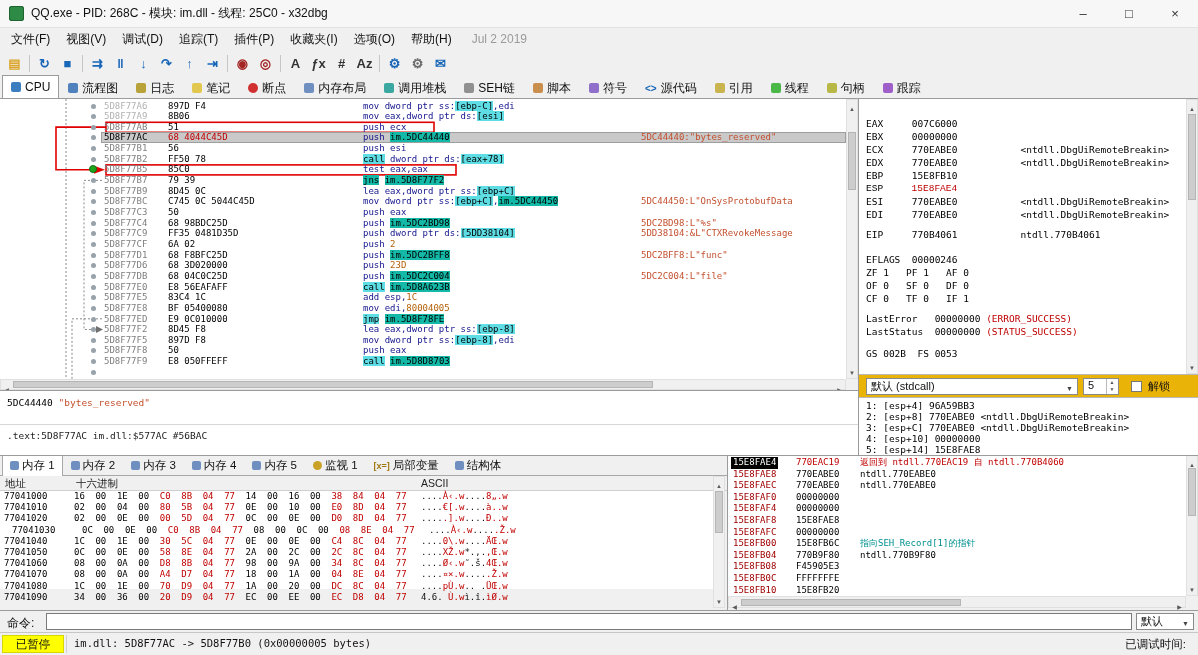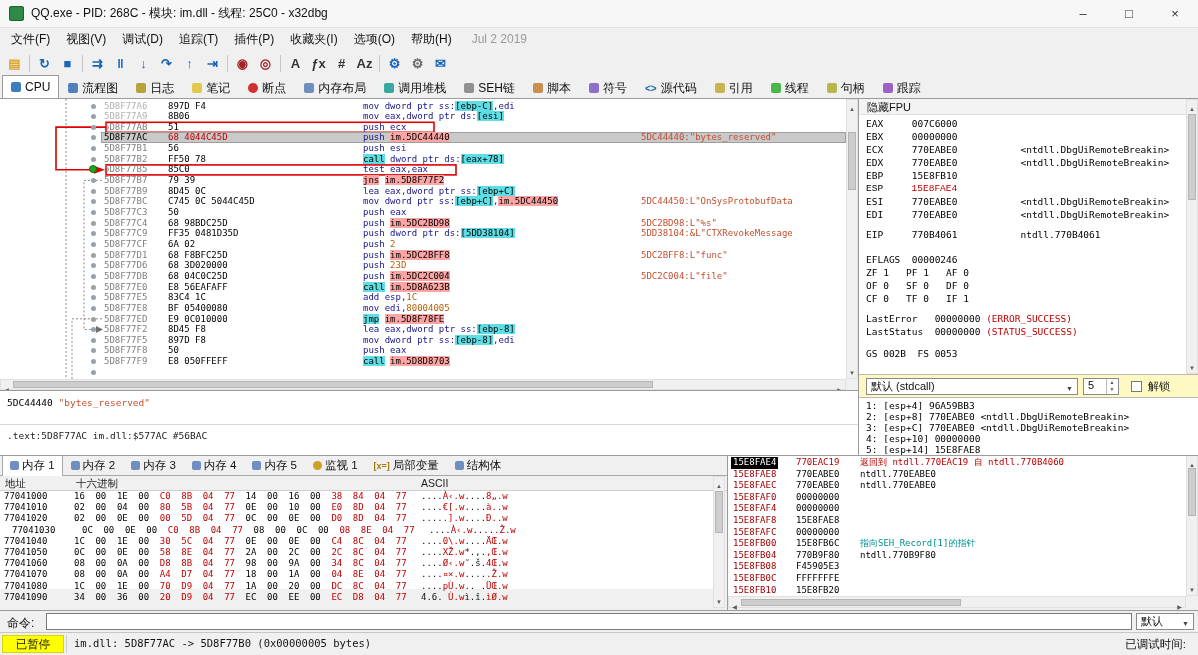--- a/index.html
+++ b/index.html
@@ -36,21 +36,21 @@
 .da.dim{color:#b2b2b2}
 .da.selA{color:#000}
 .db{position:absolute;left:168px;color:#000}
 .db.bred{color:#c00000}
 .di{position:absolute;left:363px;color:#14148c}
 .di span{white-space:pre}
 .dc{position:absolute;left:641px;color:#c3502f}
 .tn{color:#14148c}
 .ti{color:#b45f06}
 .tm{background:#5fdde5;color:#000}
-.ty{background:#fca5a5;color:#000}
+.ty{background:#14b8a6;color:#000}
 .tc{background:#5fdde5;color:#000}
 #flow-svg{position:absolute;left:0;top:0;width:846px;height:280px;pointer-events:none}
 .dot{position:absolute;left:91px;width:5px;height:5px;border-radius:50%;background:#98a2aa}
 .dotg{position:absolute;left:89px;width:8px;height:8px;border-radius:50%;background:#1ea51e;border:1px solid #127412}
 .dot-line{stroke:#8a8a8a;stroke-width:1;fill:none;stroke-dasharray:2 2}
 .ann{stroke:#e00000;stroke-width:1.6;fill:none}
 
 .sb{position:absolute;background:#f0f0f0;border:1px solid #e0e0e0}
 .sb-ar{position:absolute;color:#5a5a5a;width:100%;text-align:center}
 .sb-ar.up{top:0}.sb-ar.dn{bottom:0}
@@ -67,21 +67,21 @@
 #info-line1{position:absolute;left:7px;top:7px;font:9.5px "DejaVu Sans Mono",monospace;color:#000}
 #info-str{color:#c3502f}
 #info-div{position:absolute;left:0;top:34px;width:858px;height:1px;background:#d8d8d8}
 #info-line2{position:absolute;left:7px;top:40px;font:9.5px "DejaVu Sans Mono",monospace;color:#222}
 
 #rightpane{left:859px;top:99px;width:339px;height:356px}
 #fpu-bar{position:absolute;left:0;top:0;width:327px;height:16px;background:#f3f3f3;border-bottom:1px solid #e0e0e0;font-size:11px;padding:1px 0 0 8px}
 #regbox{position:absolute;left:3px;top:19px;width:324px;height:252px}
 .rrow{position:absolute;left:4px;white-space:pre;font:9.5px "DejaVu Sans Mono",monospace;color:#000}
 .rkk{color:#000}.rkr{color:#c00000}
-#ccrow{position:absolute;left:0;top:275px;width:339px;height:24px;background:#fef9c3;border-top:1px solid #b9b9b9;border-bottom:1px solid #b9b9b9}
+#ccrow{position:absolute;left:0;top:275px;width:339px;height:24px;background:#eab308;border-top:1px solid #b9b9b9;border-bottom:1px solid #b9b9b9}
 .combo{position:absolute;background:#fff;border:1px solid #8a8a8a;font-size:11px;padding:1px 4px;display:flex;align-items:center}
 .combo .arr{margin-left:auto}
 .arr::after{content:"▼";font-size:7px;color:#444}
 #cc-combo{left:7px;top:3px;width:212px;height:17px}
 #spinner{position:absolute;left:224px;top:3px;width:36px;height:17px;background:#fff;border:1px solid #8a8a8a;font-size:11px;padding-left:4px}
 #spin-btns{position:absolute;right:1px;top:0;width:11px;height:15px;border-left:1px solid #bbb;text-align:center}
 .spin-up::after{content:"▲";font-size:5px;color:#555;display:block;line-height:7px}
 .spin-dn::after{content:"▼";font-size:5px;color:#555;display:block;line-height:7px}
 #chk{position:absolute;left:272px;top:6px;width:11px;height:11px;background:#fff;border:1px solid #777}
 #chk-label{position:absolute;left:289px;top:4px;font-size:11px}
@@ -319,21 +319,20 @@
   </div>
   <div class="abs" style="left:846px;top:379px;width:12px;height:11px;background:#f0f0f0"></div>
 
   <div id="infopane" class="pane">
     <span id="info-line1"><span>5DC44440</span> <span id="info-str">"bytes_reserved"</span></span>
     <span id="info-div"></span>
     <span id="info-line2">.text:5D8F77AC im.dll:$577AC #56BAC</span>
   </div>
 
   <div id="rightpane" class="pane">
-    <div id="fpu-bar">隐藏FPU</div>
     <div id="regbox">
         <div class="rrow" style="top: 0px;"><span class="rkk">EAX     </span><span class="rkk">007C6000</span></div>
         <div class="rrow" style="top: 13px;"><span class="rkk">EBX     </span><span class="rkk">00000000</span></div>
         <div class="rrow" style="top: 26px;"><span class="rkk">ECX     </span><span class="rkk">770EABE0</span><span class="rkk">           &lt;ntdll.DbgUiRemoteBreakin&gt;</span></div>
         <div class="rrow" style="top: 39px;"><span class="rkk">EDX     </span><span class="rkk">770EABE0</span><span class="rkk">           &lt;ntdll.DbgUiRemoteBreakin&gt;</span></div>
         <div class="rrow" style="top: 52px;"><span class="rkk">EBP     </span><span class="rkk">15E8FB10</span></div>
         <div class="rrow" style="top: 65px; font-family: Liberation Mono, monospace;"><span class="rkk">ESP     </span><span class="rkr">15E8FAE4</span></div>
         <div class="rrow" style="top: 78px;"><span class="rkk">ESI     </span><span class="rkk">770EABE0</span><span class="rkk">           &lt;ntdll.DbgUiRemoteBreakin&gt;</span></div>
         <div class="rrow" style="top: 91px;"><span class="rkk">EDI     </span><span class="rkk">770EABE0</span><span class="rkk">           &lt;ntdll.DbgUiRemoteBreakin&gt;</span></div>
         <div class="rrow" style="top: 111px;"><span class="rkk">EIP     </span><span class="rkk">770B4061</span><span class="rkk">           ntdll.770B4061</span></div>

